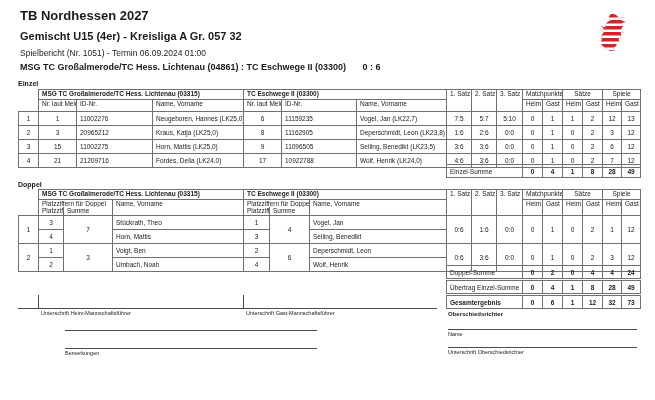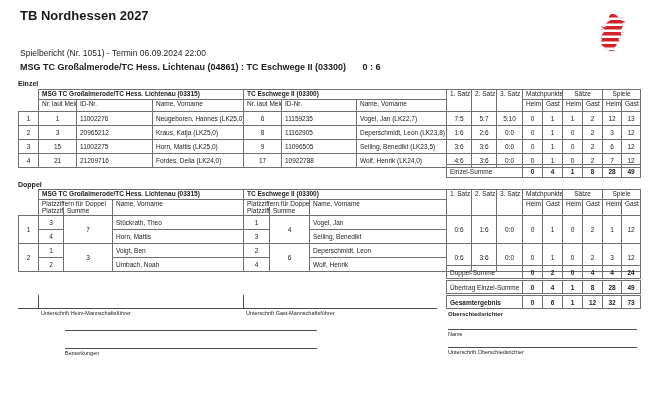--- a/index.html
+++ b/index.html
@@ -35,21 +35,22 @@
   .tick{position:absolute;width:1px;background:#4c4c4c;}
   .slabel{position:absolute;font-size:5.5px;color:#222;white-space:nowrap;}
   .refhead{position:absolute;font-size:6px;font-weight:bold;}
 </style>
 </head>
 <body>
 
 <div class="page">
 
   <div class="t1">TB Nordhessen 2027</div>
-  <div class="t3">Spielbericht (Nr. 1051) - Termin 06.09.2024 22:00</div>
+  <div class="t2">Gemischt U15 (4er) - Kreisliga A Gr. 057 32</div>
+  <div class="t3">Spielbericht (Nr. 1051) - Termin 06.09.2024 01:00</div>
   <div class="t4">
     <span>MSG TC Großalmerode/TC Hess. Lichtenau (04861) : TC Eschwege II (03300)</span>
     <span class="res">0 : 6</span>
   </div>
 
   <div class="logo">
     <svg width="30" height="38" viewBox="0 0 60 76">
       <defs>
           <clipPath id="lionClip">
             <path d="M33 2 C27 1 23 5 24 10 C24 12 25 14 27 15 C20 17 16 23 17 29 L8 26 L15 33 L4 34 L14 39 C9 42 7 48 10 53 C6 58 8 66 15 68 C16 72 20 75 25 74 L23 76 L36 75 L32 70 C38 68 41 63 40 57 L45 59 L43 52 C48 49 50 43 47 38 L53 39 L48 32 C52 29 53 24 50 20 L58 18 L49 15 L52 8 L44 12 C42 6 38 3 33 2 Z"></path>

